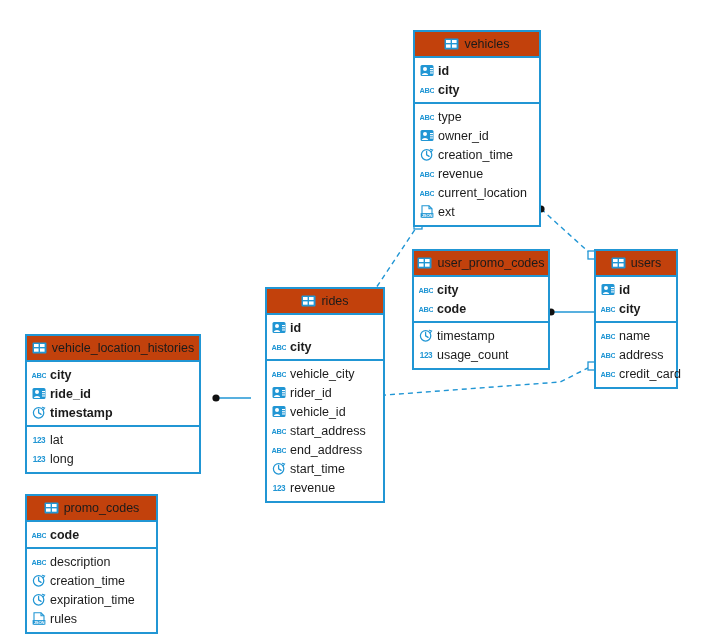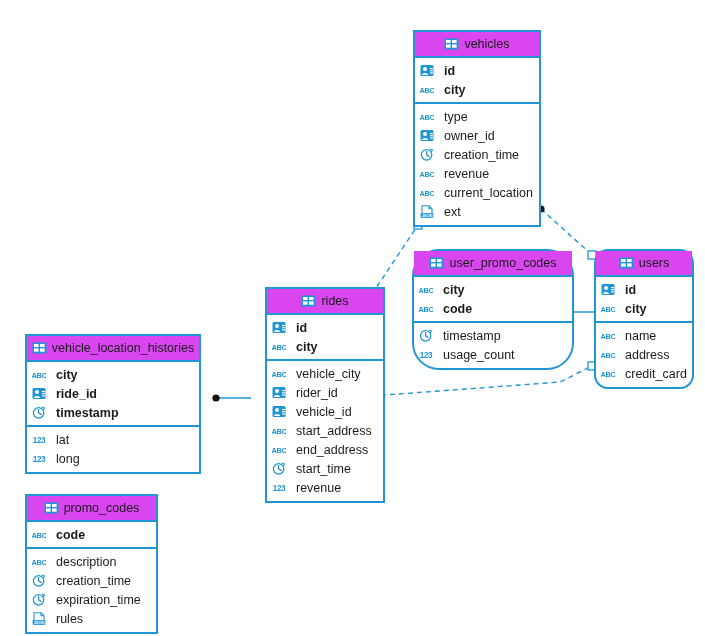--- a/index.html
+++ b/index.html
@@ -1,25 +1,25 @@
 <!DOCTYPE html>
 <html><head>
 <meta charset="utf-8">
 <style>
   html,body{margin:0;padding:0;}
   body{width:705px;height:636px;background:#ffffff;font-family:"Liberation Sans",sans-serif;position:relative;overflow:hidden;}
   #canvas{position:absolute;left:0;top:0;width:705px;height:636px;}
   svg.links{position:absolute;left:0;top:0;width:705px;height:636px;pointer-events:none;}
 
   .table-box{position:absolute;background:#fff;border:2px solid #2196d4;box-sizing:border-box;}
-  .tbl-header{height:24px;border-bottom:2px solid #2196d4;display:flex;align-items:center;justify-content:center;gap:5px;font-size:12.5px;color:#1b1b1b;background:#d946ef;}
+  .tbl-header{height:24px;border-bottom:2px solid #2196d4;display:flex;align-items:center;justify-content:center;gap:5px;font-size:12.5px;color:#1b1b1b;background:#c2410c;}
   .tbl-header .ttl{white-space:nowrap;}
   .pk-section{border-bottom:2px solid #2196d4;padding:3px 0 3px 0;}
   .col-section{padding:3px 0 4px 0;}
-  .col{display:flex;align-items:center;gap:10px;height:19px;padding:0 6px 0 5px;font-size:12.5px;color:#1b1b1b;white-space:nowrap;}
+  .col{display:flex;align-items:center;gap:4px;height:19px;padding:0 6px 0 5px;font-size:12.5px;color:#1b1b1b;white-space:nowrap;}
   .col.pk{font-weight:bold;}
 
   
   .ic{width:14px;height:13px;flex:0 0 14px;position:relative;display:inline-block;}
   .ic svg{display:block;width:14px;height:13px;}
   .ic-table{width:15px;height:12px;flex:0 0 15px;}
   .ic-table svg{width:15px;height:12px;}
 </style>
 </head>
 <body>
@@ -141,21 +141,21 @@
                 <path d="M2 0.8 L9 0.8 L12 3.8 L12 12.2 L2 12.2 Z" fill="none" stroke="#2196d4" stroke-width="1.1"></path>
                 <path d="M9 0.8 L9 3.8 L12 3.8" fill="none" stroke="#2196d4" stroke-width="1.1"></path>
                 <rect x="0.6" y="8.1" width="12.8" height="4.4" fill="#2196d4"></rect>
                 <text x="7" y="11.7" text-anchor="middle" font-family="Liberation Sans, sans-serif" font-size="4.2" font-weight="bold" fill="#fff" letter-spacing="-0.2">JSON</text>
               </svg>
             </span>
             <span>ext</span>
           </div>
         </div>
       </div>
-      <div class="table-box" style="left: 412px; top: 249px; width: 162px; border-radius: 27px;">
+      <div class="table-box" style="left: 412px; top: 249px; width: 138px;">
         <div class="tbl-header">
           <span class="ic ic-table">
             <svg viewBox="0 0 15 12">
               <rect x="0.5" y="0.5" width="14" height="11" rx="1" fill="#2196d4"></rect>
               <rect x="2" y="2" width="4.6" height="3" fill="#fff"></rect>
               <rect x="8" y="2" width="4.6" height="3" fill="#fff"></rect>
               <rect x="2" y="6.4" width="4.6" height="3.3" fill="#fff"></rect>
               <rect x="8" y="6.4" width="4.6" height="3.3" fill="#fff"></rect>
             </svg>
           </span>
@@ -193,21 +193,21 @@
           <div class="col">
             <span class="ic">
               <svg viewBox="0 0 14 13">
                 <text x="7" y="10" text-anchor="middle" font-family="Liberation Sans, sans-serif" font-size="8.2" font-weight="bold" fill="#2196d4" letter-spacing="-0.4">123</text>
               </svg>
             </span>
             <span>usage_count</span>
           </div>
         </div>
       </div>
-      <div class="table-box" style="left: 594px; top: 249px; width: 100px; border-radius: 14px;">
+      <div class="table-box" style="left: 594px; top: 249px; width: 84px;">
         <div class="tbl-header">
           <span class="ic ic-table">
             <svg viewBox="0 0 15 12">
               <rect x="0.5" y="0.5" width="14" height="11" rx="1" fill="#2196d4"></rect>
               <rect x="2" y="2" width="4.6" height="3" fill="#fff"></rect>
               <rect x="8" y="2" width="4.6" height="3" fill="#fff"></rect>
               <rect x="2" y="6.4" width="4.6" height="3.3" fill="#fff"></rect>
               <rect x="8" y="6.4" width="4.6" height="3.3" fill="#fff"></rect>
             </svg>
           </span>

